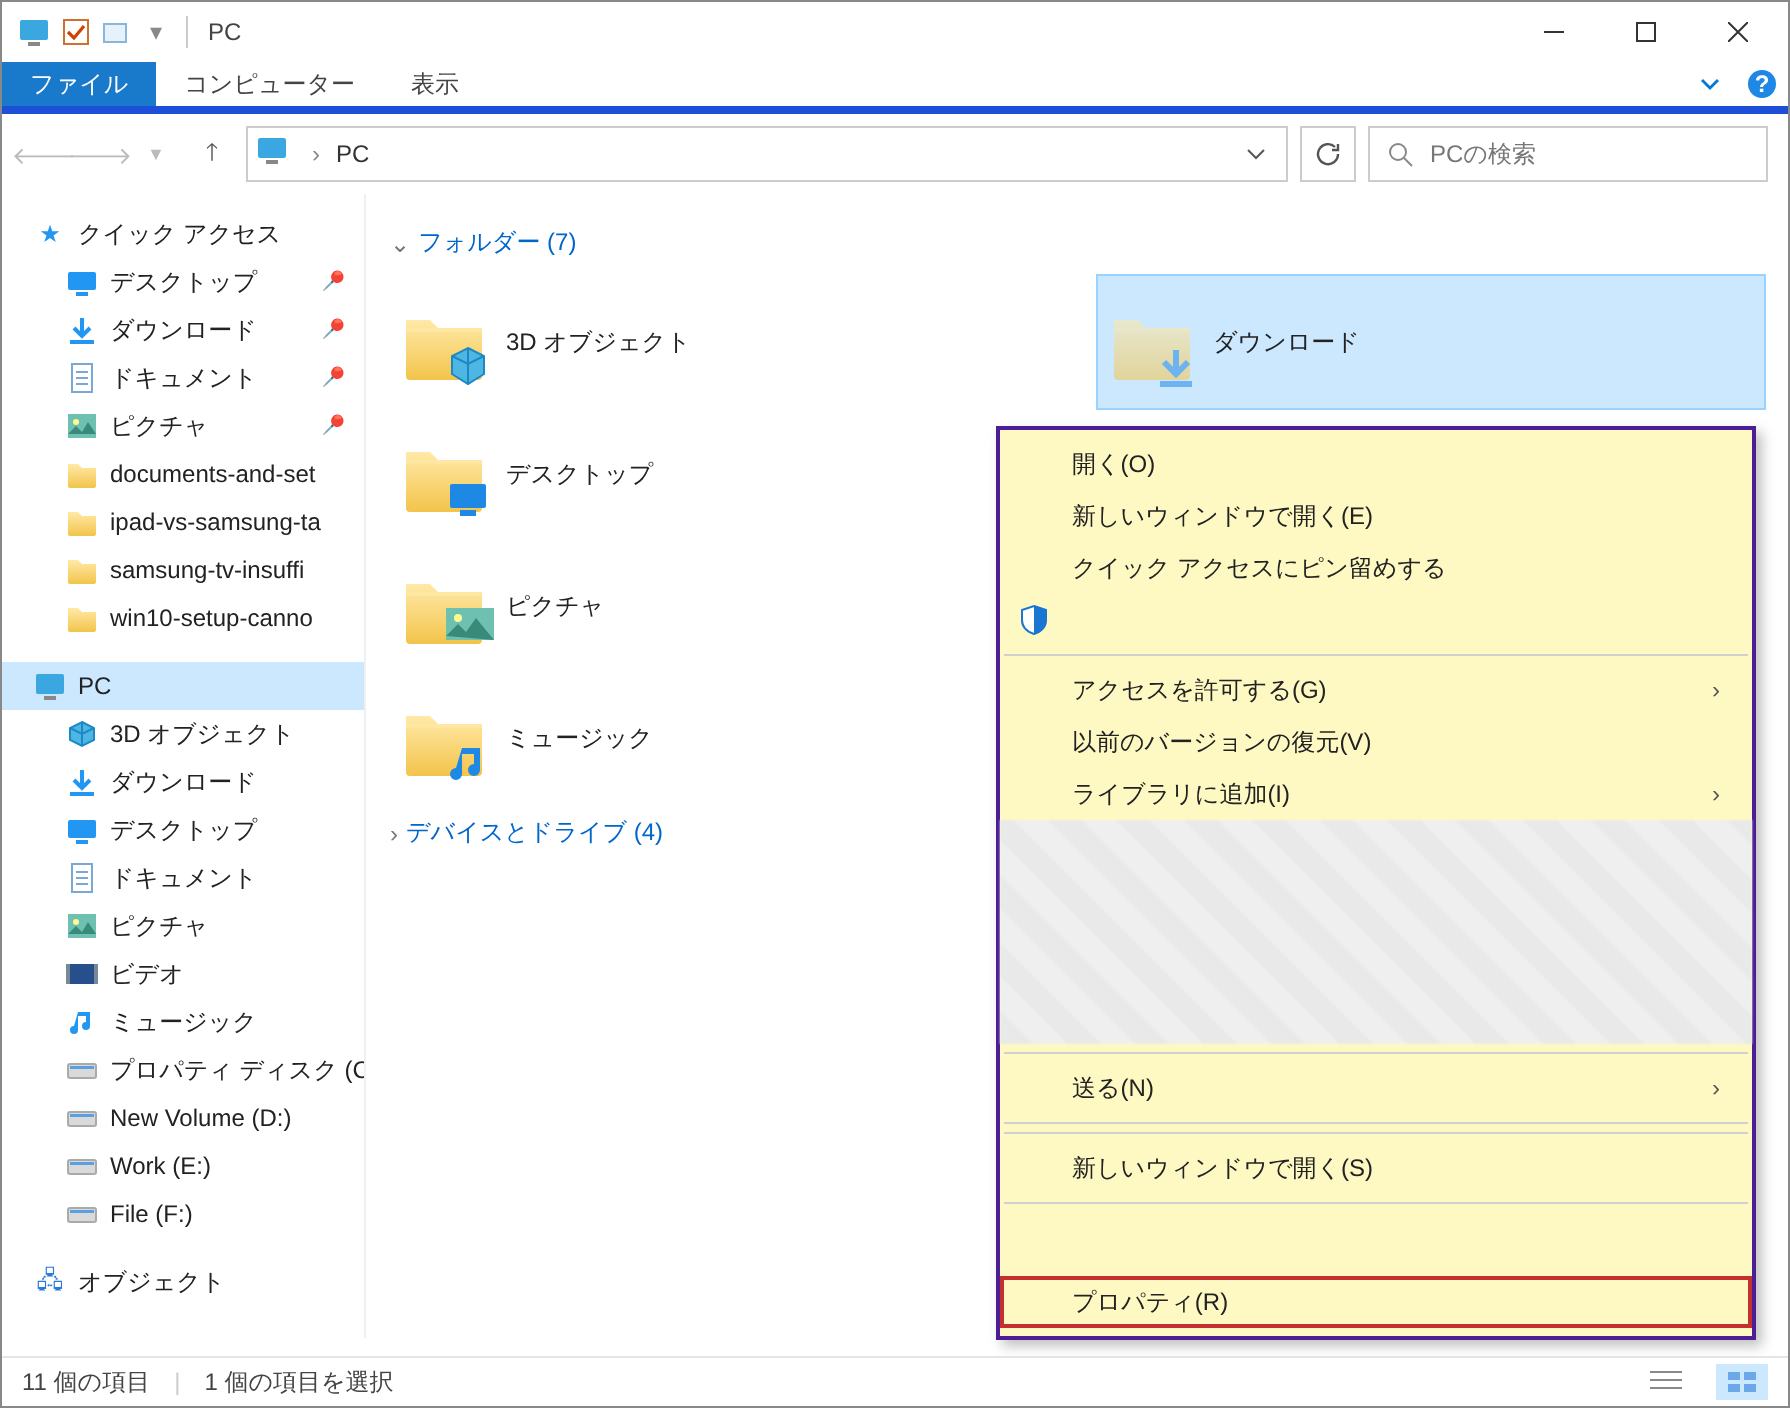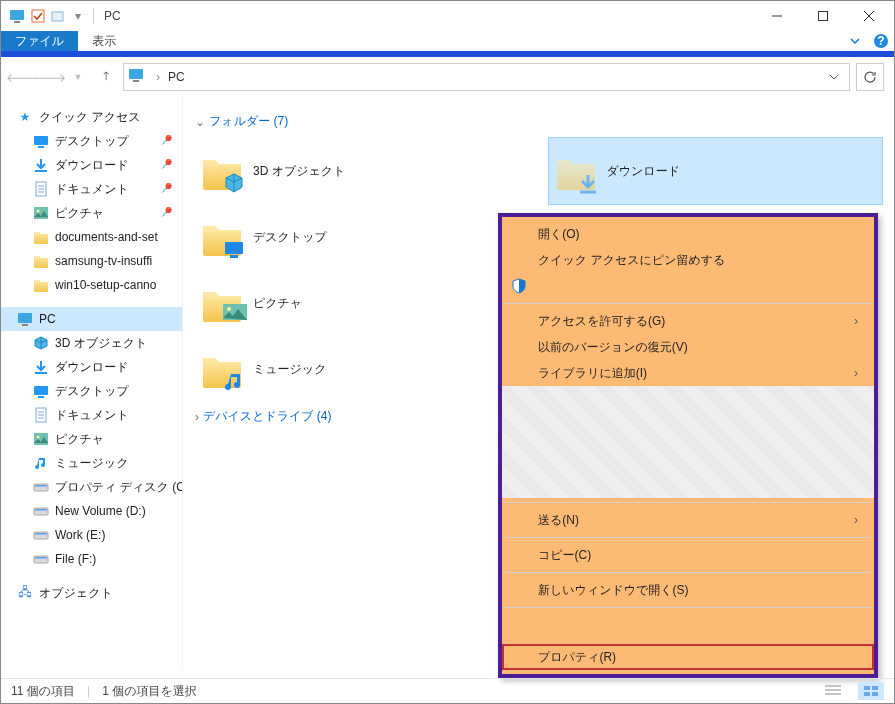--- a/index.html
+++ b/index.html
@@ -5,21 +5,21 @@
 *{margin:0;padding:0;box-sizing:border-box;font-family:"Yu Gothic UI","Meiryo",sans-serif;font-size:12px;}
 body{width:895px;height:704px;background:#fff;position:relative;overflow:hidden;border:1px solid #888;}
 .titlebar{height:30px;display:flex;align-items:center;padding:0 2px;background:#fff;}
 .titlebar .qat{display:flex;align-items:center;gap:2px;padding-left:6px;}
 .titlebar .qat-icon{width:18px;height:22px;display:flex;align-items:center;justify-content:center;}
 .titlebar .divider{width:1px;height:16px;background:#ccc;margin:0 6px;}
 .titlebar .title{margin-left:4px;color:#444;}
 .titlebar .spacer{flex:1;}
 .titlebar .winbtn{width:46px;height:30px;display:flex;align-items:center;justify-content:center;color:#333;}
 .winbtn svg{width:10px;height:10px;}
-.ribbon{height:26px;display:flex;align-items:stretch;border-bottom:6px solid #1d4ed8;}
+.ribbon{height:26px;display:flex;align-items:stretch;border-bottom:4px solid #1d4ed8;}
 .ribbon .tab{padding:0 14px;display:flex;align-items:center;color:#444;}
 .ribbon .tab.file{background:#1979ca;color:#fff;}
 .ribbon .rspacer{flex:1;}
 .ribbon .caret{width:26px;display:flex;align-items:center;justify-content:center;color:#0078d7;}
 .ribbon .help{width:26px;display:flex;align-items:center;justify-content:center;}
 .addr{height:40px;display:flex;align-items:center;gap:6px;padding:0 10px;}
 .addr .navbtn{width:22px;height:22px;color:#bbb;display:flex;align-items:center;justify-content:center;}
 .addr .navbtn.active{color:#555;}
 .addr .up{width:22px;height:22px;color:#555;display:flex;align-items:center;justify-content:center;}
 .addr .path{flex:1;height:28px;border:1px solid #ccc;display:flex;align-items:center;padding:0 4px;gap:8px;}
@@ -42,21 +42,21 @@
 .fitem.cut .ficon{opacity:.55;}
 .fitem.sel{background:#cce8ff;outline:1px solid #99d1ff;}
 .ficon{width:42px;height:42px;position:relative;}
 .ficon .base{position:absolute;inset:0;}
 .ficon .badge{position:absolute;right:-2px;bottom:-2px;width:22px;height:22px;}
 .flabel{color:#222;}
 .status{position:absolute;left:0;right:0;bottom:0;height:25px;border-top:1px solid #e5e5e5;display:flex;align-items:center;padding:0 10px;gap:12px;font-size:12px;color:#444;}
 .status .sp{flex:1;}
 .status .viewbtn{width:26px;height:18px;display:flex;align-items:center;justify-content:center;color:#666;}
 
-.ctx{position:absolute;left:497px;top:212px;width:380px;background:#fdba74;border:4px solid #4c1d95;box-shadow:3px 3px 6px rgba(0,0,0,.25);padding:4px 0;}
+.ctx{position:absolute;left:497px;top:212px;width:380px;background:#fef9c3;border:2px solid #4c1d95;box-shadow:3px 3px 6px rgba(0,0,0,.25);padding:4px 0;}
 .ctx .mi{height:26px;display:flex;align-items:center;padding:0 16px 0 36px;color:#222;position:relative;}
 .ctx .mi .micon{position:absolute;left:8px;width:18px;height:18px;display:flex;align-items:center;justify-content:center;}
 .ctx .mi .arrow{margin-left:auto;color:#555;}
 .ctx .sep{height:1px;background:#d0d0d0;margin:4px 2px;}
 .ctx .blur{height:112px;background:repeating-linear-gradient(45deg,#e9e9e9 0 12px,#efefef 12px 24px);filter:blur(0.4px);}
 .ctx .mi.boxed{outline:2px solid #c43030;outline-offset:-2px;margin-top:36px;}
 
 svg{display:block;}
 .folder-svg{width:42px;height:42px;}
 .folder16{width:16px;height:16px;}
@@ -123,20 +123,21 @@
     </div>
   <div class="winbtn">
       <svg viewBox="0 0 10 10">
         <path d="M0 0 L10 10 M10 0 L0 10" stroke="#333"></path>
       </svg>
     </div>
 </div>
 
 <div class="ribbon">
   <div class="tab file">ファイル</div>
+  <div class="tab">コンピューター</div>
   <div class="tab">表示</div>
   <div class="rspacer"></div>
   <div class="caret">
       <svg width="12" height="12">
         <path d="M2 4 L6 8 L10 4" stroke="#0078d7" fill="none" stroke-width="1.4"></path>
       </svg>
     </div>
   <div class="help">
       <svg width="16" height="16">
         <circle cx="8" cy="8" r="7" fill="#1e88e5"></circle>
@@ -162,20 +163,29 @@
         <svg width="10" height="10">
           <path d="M1 3 L5 7 L9 3" fill="none" stroke="#555"></path>
         </svg>
       </span>
   </div>
   <div class="refresh">
       <svg width="14" height="14">
         <path d="M12 7a5 5 0 1 1 -1.5 -3.5 M12 2 v3 h-3" fill="none" stroke="#555" stroke-width="1.2"></path>
       </svg>
     </div>
+  <div class="search">
+    <span>
+        <svg width="14" height="14">
+          <circle cx="6" cy="6" r="4" fill="none" stroke="#888"></circle>
+          <path d="M9 9 L13 13" stroke="#888"></path>
+        </svg>
+      </span>
+    <span>PCの検索</span>
+  </div>
 </div>
 
 <div class="body">
   <div class="nav">
     <div class="item">
         <span class="icon" style="color:#2196f3">★</span>
         <span>クイック アクセス</span>
       </div>
     <div id="quick-items">
         <div class="item l2">
@@ -219,20 +229,28 @@
           <span>ピクチャ</span>
           <span class="pin">📍</span>
         </div>
         <div class="item l2">
           <span class="icon">
             <svg width="16" height="16">
               <use href="#folder16"></use>
             </svg>
           </span>
           <span>documents-and-set</span>
+        </div>
+        <div class="item l2">
+          <span class="icon">
+            <svg width="16" height="16">
+              <use href="#folder16"></use>
+            </svg>
+          </span>
+          <span>ipad-vs-samsung-ta</span>
         </div>
         <div class="item l2">
           <span class="icon">
             <svg width="16" height="16">
               <use href="#folder16"></use>
             </svg>
           </span>
           <span>samsung-tv-insuffi</span>
         </div>
         <div class="item l2">
@@ -292,20 +310,30 @@
         </div>
         <div class="item l2">
           <span class="icon">
             <svg width="16" height="16">
               <rect x="1" y="2" width="14" height="12" fill="#6ec1b0"></rect>
               <circle cx="5" cy="6" r="1.5" fill="#fffa90"></circle>
               <path d="M1 12 l4 -4 l3 3 l3 -5 l4 6 Z" fill="#3a8a7a"></path>
             </svg>
           </span>
           <span>ピクチャ</span>
+        </div>
+        <div class="item l2">
+          <span class="icon">
+            <svg width="16" height="16">
+              <rect x="2" y="3" width="12" height="10" fill="#264f8c"></rect>
+              <rect x="0" y="3" width="2" height="10" fill="#789"></rect>
+              <rect x="14" y="3" width="2" height="10" fill="#789"></rect>
+            </svg>
+          </span>
+          <span>ビデオ</span>
         </div>
         <div class="item l2">
           <span class="icon">
             <svg width="16" height="16">
               <path d="M6 3 h6 v7 a2 2 0 1 1 -2 -2 V5 h-4 v7 a2 2 0 1 1 -2 -2 Z" fill="#2196f3"></path>
             </svg>
           </span>
           <span>ミュージック</span>
         </div>
         <div class="item l2">
@@ -438,20 +466,23 @@
         <span>デバイスとドライブ (4)</span>
       </div>
   </div>
 </div>
 
 <div class="ctx">
   <div class="mi">
       <span>開く(O)</span>
     </div>
   <div class="mi">
+      <span>新しいウィンドウで開く(E)</span>
+    </div>
+  <div class="mi">
       <span>クイック アクセスにピン留めする</span>
     </div>
   <div class="mi">
       <span class="micon">
         <svg width="16" height="16">
           <path d="M8 1 L14 3 v5 c0 4 -3 6 -6 7 c-3 -1 -6 -3 -6 -7 V3 Z" fill="#fff" stroke="#1976d2"></path>
           <path d="M8 1 L14 3 v5 c0 4 -3 6 -6 7 V1 Z" fill="#1976d2"></path>
         </svg>
       </span>
     </div>
@@ -467,23 +498,20 @@
       <span>ライブラリに追加(I)</span>
       <span class="arrow">›</span>
     </div>
   <div class="blur"></div>
   <div class="sep"></div>
   <div class="mi">
       <span>送る(N)</span>
       <span class="arrow">›</span>
     </div>
   <div class="sep"></div>
-  <div class="mi">
-      <span>コピー(C)</span>
-    </div>
   <div class="sep"></div>
   <div class="mi">
       <span>新しいウィンドウで開く(S)</span>
     </div>
   <div class="sep"></div>
   <div class="mi boxed">
       <span>プロパティ(R)</span>
     </div>
 </div>
 

